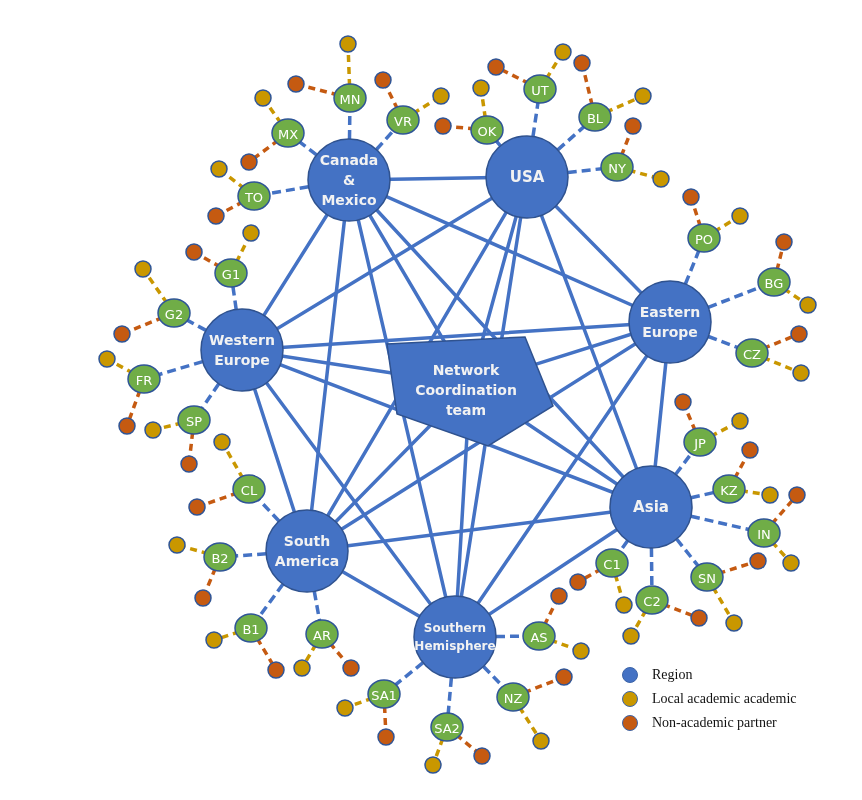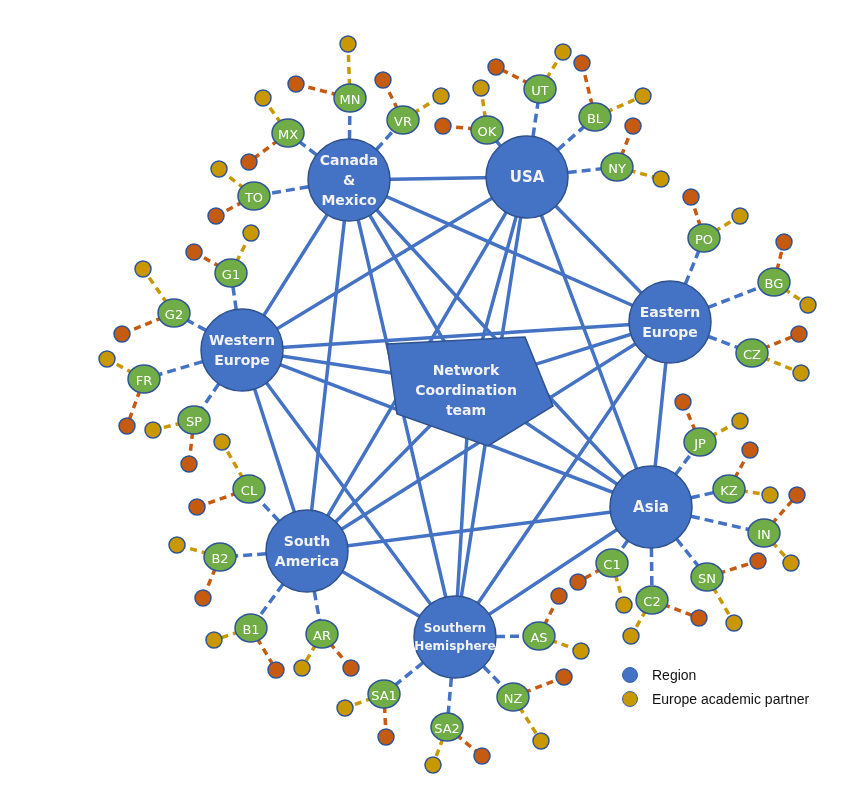--- a/index.html
+++ b/index.html
@@ -3,21 +3,21 @@
 <meta charset="utf-8">
 <style>
   html, body { margin: 0; padding: 0; background: #ffffff; }
   body { width: 862px; height: 800px; overflow: hidden; position: relative; font-family: "DejaVu Sans", sans-serif; }
   #diagram { position: absolute; left: 0; top: 0; }
   .node-label { font-family: "DejaVu Sans", sans-serif; font-weight: bold; fill: #f2f2f2; text-anchor: middle; dominant-baseline: central; }
   .country-label { font-family: "DejaVu Sans", sans-serif; fill: #ffffff; text-anchor: middle; dominant-baseline: central; font-size: 13px; }
   .legend { position: absolute; left: 622px; top: 663px; }
   .legend-item { display: flex; align-items: center; height: 24px; }
   .legend-dot { width: 16px; height: 16px; border-radius: 50%; border: 1.5px solid #3c64a8; box-sizing: border-box; margin-right: 14px; }
-  .legend-label { font-family: Liberation Sans, sans-serif; font-size: 14px; color: #111; }
+  .legend-label { font-family: Liberation Serif, serif; font-size: 14px; color: #111; }
 </style>
 </head>
 <body>
 
 <svg id="diagram" width="862" height="800" viewBox="0 0 862 800">
   <g id="core-links">
       <line x1="349" y1="180" x2="527" y2="177" stroke="#4472c4" stroke-width="3.5" stroke-linecap="round"></line>
       <line x1="349" y1="180" x2="670" y2="322" stroke="#4472c4" stroke-width="3.5" stroke-linecap="round"></line>
       <line x1="349" y1="180" x2="651" y2="507" stroke="#4472c4" stroke-width="3.5" stroke-linecap="round"></line>
       <line x1="349" y1="180" x2="455" y2="637" stroke="#4472c4" stroke-width="3.5" stroke-linecap="round"></line>
@@ -359,15 +359,19 @@
     </g>
 </svg>
 
 <div class="legend">
   <div class="legend-item">
     <span class="legend-dot" style="background: rgb(68, 114, 196);"></span>
     <span class="legend-label">Region</span>
   </div>
   <div class="legend-item">
     <span class="legend-dot" style="background: rgb(201, 151, 0);"></span>
-    <span class="legend-label">Europe academic partner</span>
+    <span class="legend-label">Local academic academic</span>
+  </div>
+  <div class="legend-item">
+    <span class="legend-dot" style="background: rgb(197, 90, 17);"></span>
+    <span class="legend-label">Non-academic partner</span>
   </div>
 </div>
 
 </body></html>

